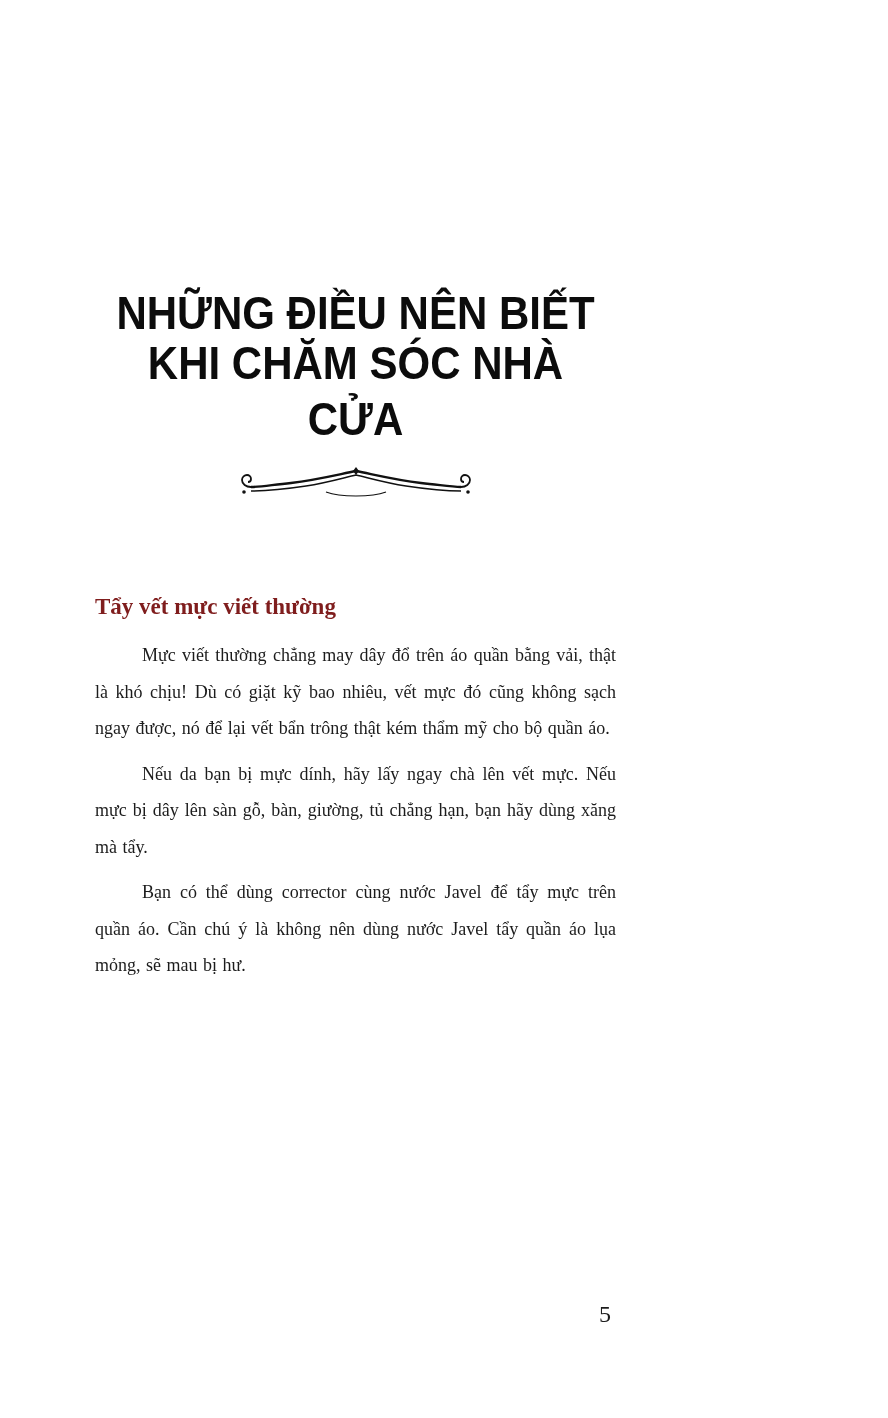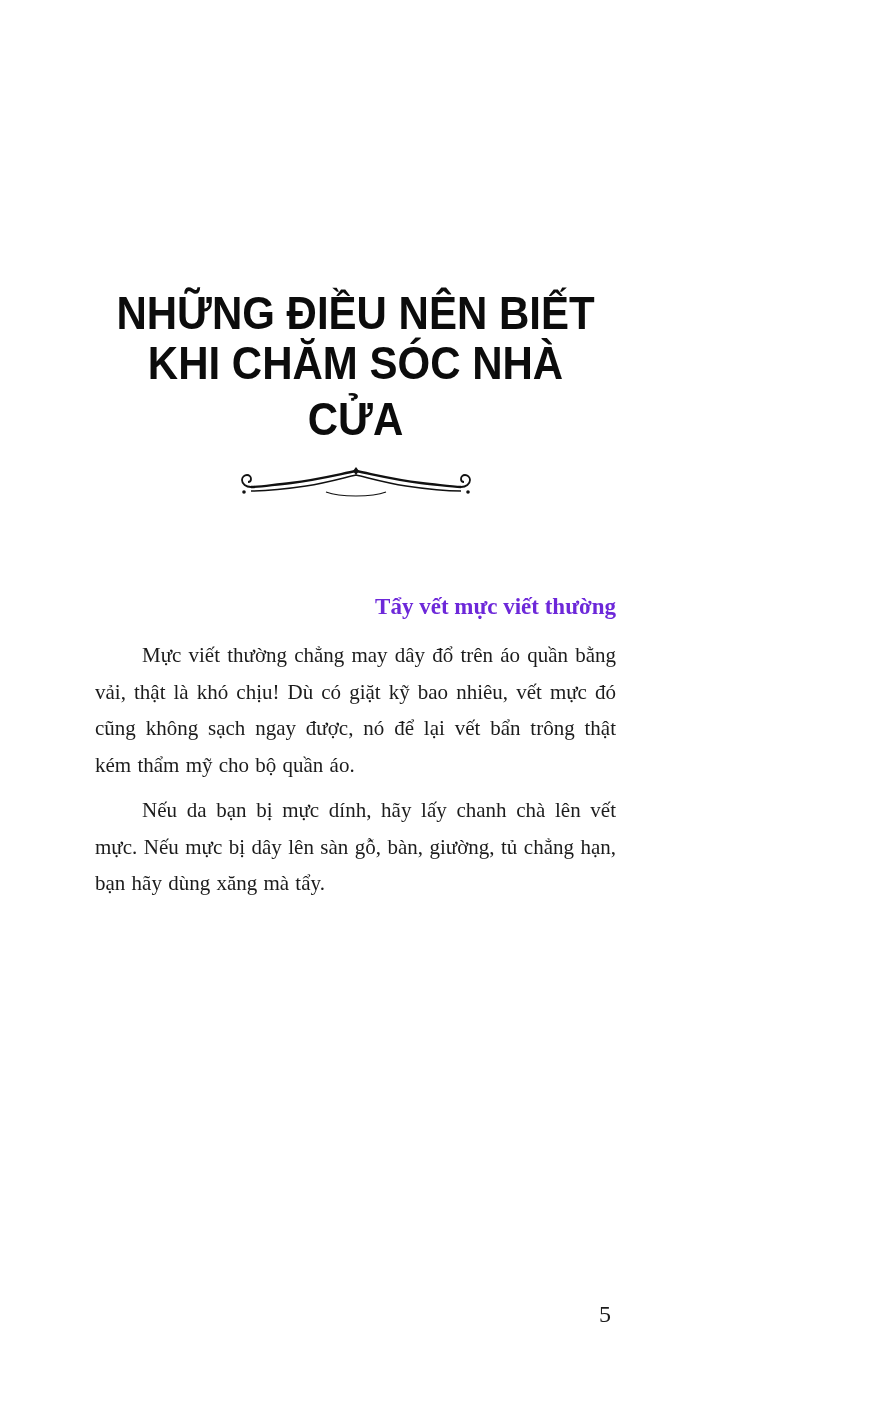--- a/index.html
+++ b/index.html
@@ -48,30 +48,29 @@
     display: block;
     margin: 0 auto;
   }
   .body-text {
     margin-top: 92px;
   }
   h2.section-heading {
     font-family: "Liberation Serif", serif;
     font-size: 23px;
     font-weight: 700;
-    color: #6d28d9;
+    color: #7f1d1d;
     margin: 30px 0 14px 0;
     line-height: 32px;
-    text-align: right;
   }
   h2.section-heading:first-child {
     margin-top: 0;
   }
   p.para {
-    font-size: 21px;
+    font-size: 18px;
     line-height: 36.5px;
     text-align: justify;
     text-indent: 47px;
     margin: 0 0 9px 0;
     word-spacing: 1px;
   }
   .page-number {
     position: absolute;
     right: 97px;
     bottom: 90px;
@@ -101,20 +100,21 @@
         <circle cx="13" cy="27" r="1.8" fill="#111111" stroke="none"></circle>
         <circle cx="237" cy="27" r="1.8" fill="#111111" stroke="none"></circle>
         <path d="M95 27 c8 3 20 4 30 4 c10 0 22 -1 30 -4" stroke-width="1.2"></path>
       </svg>
     </div>
 
     <div class="body-text">
 
       <h2 class="section-heading">Tẩy vết mực viết thường</h2>
       <p class="para">Mực viết thường chẳng may dây đổ trên áo quần bằng vải, thật là khó chịu! Dù có giặt kỹ bao nhiêu, vết mực đó cũng không sạch ngay được, nó để lại vết bẩn trông thật kém thẩm mỹ cho bộ quần áo.</p>
-      <p class="para">Nếu da bạn bị mực dính, hãy lấy chanh chà lên vết mực. Nếu mực bị dây lên sàn gỗ, bàn, giường, tủ chẳng hạn, bạn hãy dùng xăng mà tẩy.</p>
+      <p class="para">Nếu da bạn bị mực dính, hãy lấy ngay chà lên vết mực. Nếu mực bị dây lên sàn gỗ, bàn, giường, tủ chẳng hạn, bạn hãy dùng xăng mà tẩy.</p>
+      <p class="para">Bạn có thể dùng corrector cùng nước Javel để tẩy mực trên quần áo. Cần chú ý là không nên dùng nước Javel tẩy quần áo lụa mỏng, sẽ mau bị hư.</p>
 
 
     </div>
   </div>
 
   <div class="page-number">5</div>
 </div>
 
 </body></html>

